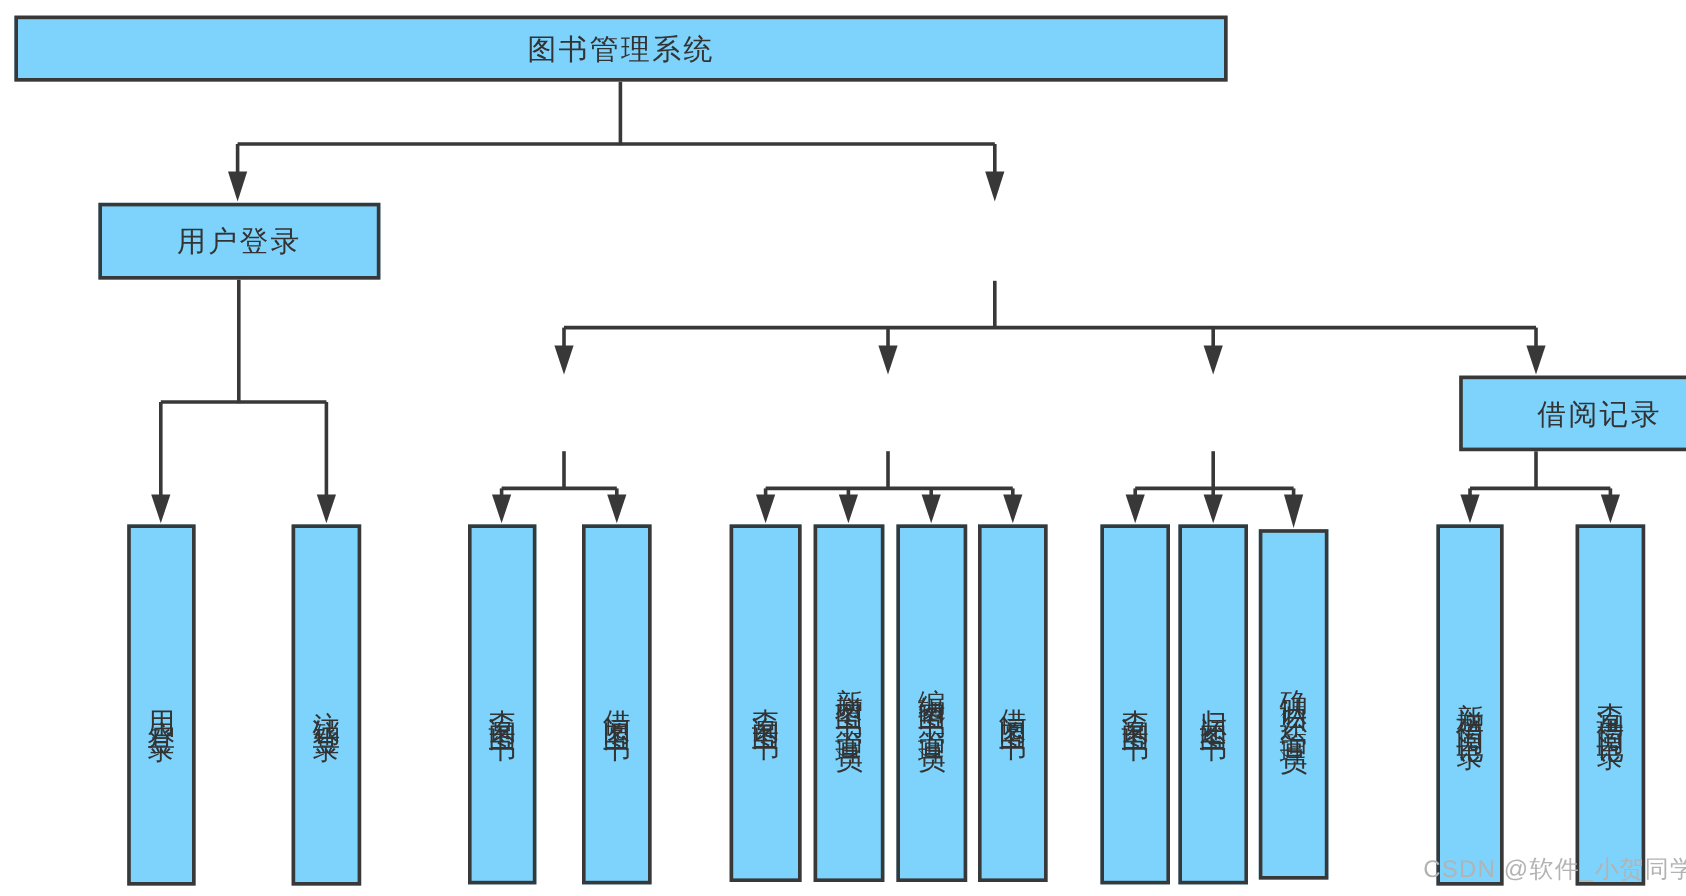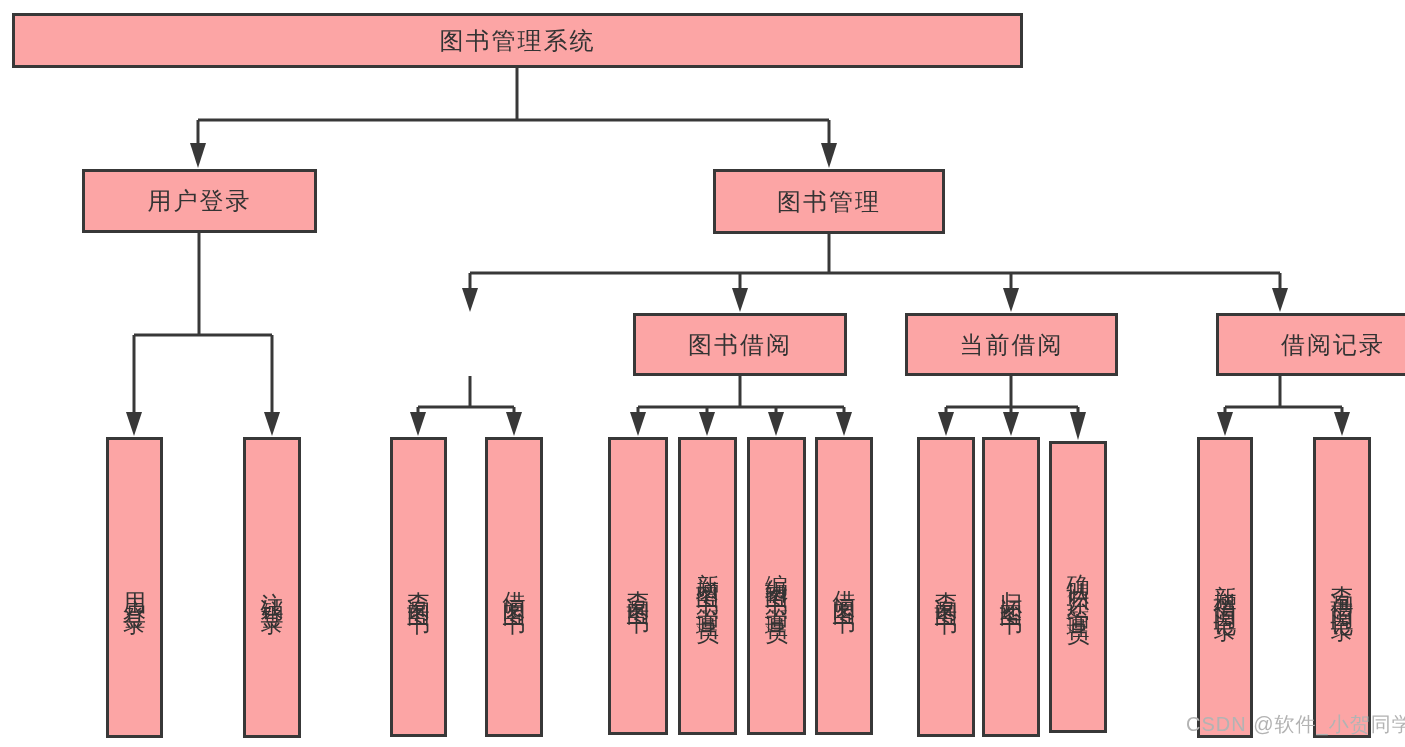--- a/index.html
+++ b/index.html
@@ -5,21 +5,21 @@
   html,body{margin:0;padding:0;}
   body{
     width:1405px;height:747px;position:relative;background:#ffffff;
     font-family:"Liberation Sans","DejaVu Sans",sans-serif;
     overflow:hidden;
   }
   #canvas{position:absolute;left:0;top:0;width:1405px;height:747px;}
   svg.connectors{position:absolute;left:0;top:0;pointer-events:none;}
   .node{
     position:absolute;box-sizing:border-box;
-    border:3px solid #383838;background:#fca5a5;
+    border:3px solid #383838;background:#7dd3fc;
     display:flex;align-items:center;justify-content:center;
     color:#333333;
   }
   .node .lbl{white-space:nowrap;}
   .node.h .lbl{font-size:24px;letter-spacing:2px;}
   .node.v .lbl{
     writing-mode:vertical-rl;text-orientation:mixed;
     font-size:23px;letter-spacing:7px;line-height:1;
   }
   #watermark{
@@ -101,30 +101,21 @@
     </g>
   </svg>
 
   <div class="node h" style="left:12px;top:13px;width:1011px;height:55px">
     <span class="lbl">图书管理系统</span>
   </div>
 
   <div class="node h" style="left:82px;top:169px;width:235px;height:64px">
     <span class="lbl">用户登录</span>
   </div>
-  <div class="node h" style="left:713px;top:169px;width:232px;height:65px">
-    <span class="lbl">图书管理</span>
-  </div>
 
-  <div class="node h" style="left:633px;top:313px;width:214px;height:63px">
-    <span class="lbl">图书借阅</span>
-  </div>
-  <div class="node h" style="left:905px;top:313px;width:213px;height:63px">
-    <span class="lbl">当前借阅</span>
-  </div>
   <div class="node h" style="left:1216px;top:313px;width:234px;height:63px">
     <span class="lbl">借阅记录</span>
   </div>
 
   <div class="node v" style="left:106px;top:437px;width:57px;height:301px">
     <span class="lbl">用户登录</span>
   </div>
   <div class="node v" style="left:243px;top:437px;width:58px;height:301px">
     <span class="lbl">注销登录</span>
   </div>

